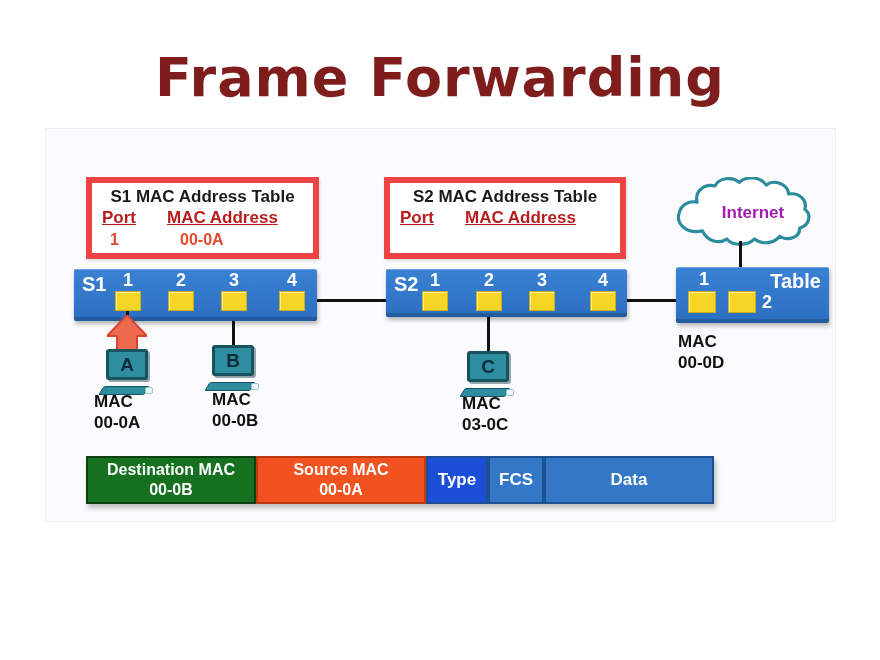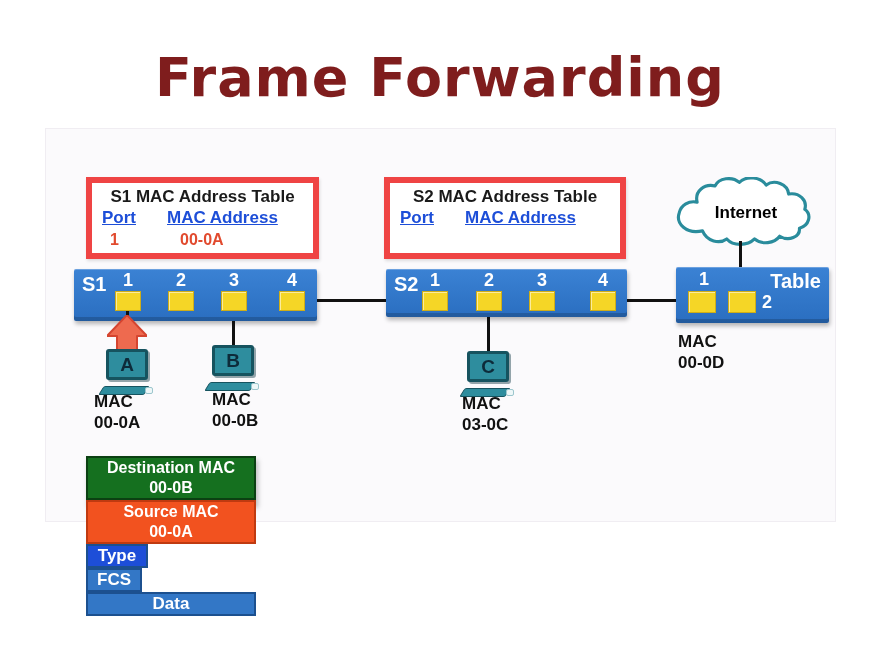--- a/index.html
+++ b/index.html
@@ -16,29 +16,29 @@
     position:absolute; left:45px; top:128px; width:791px; height:394px;
     background:#fbfafc; border:1px solid #f0edf2;
   }
   .panel * { position:absolute; }
 
   
   .mac-table { background:#fff; border:6px solid #ef4444; box-shadow:1px 2px 3px rgba(0,0,0,0.12); }
   .tbl-s1 { left:40px; top:48px; width:233px; height:82px; }
   .tbl-s2 { left:338px; top:48px; width:242px; height:82px; }
   .tbl-title { left:0; top:4px; width:100%; text-align:center; font-weight:bold; font-size:17px; color:#1a1a1a; }
-  .tbl-hdr { top:25px; font-weight:bold; font-size:17px; color:#1d4ed8; text-decoration:underline; }
+  .tbl-hdr { top:25px; font-weight:bold; font-size:17px; color:#b91c1c; text-decoration:underline; }
   .hdr-port { left:10px; } .hdr-mac { left:75px;text-align:right; }
   .tbl-cell { top:48px; font-weight:bold; font-size:16px; color:#e14a2e; }
   .cell-port { left:18px; } .cell-mac { left:88px; }
 
   
   .cloud-wrap { left:624px; top:48px; width:144px; height:70px; }
   .cloud-wrap svg { left:0; top:0; }
-  .cloud-label { left:4px; top:26px; width:144px; text-align:center; font-weight:bold; font-size:17px; color:#000000; }
+  .cloud-label { left:11px; top:26px; width:144px; text-align:center; font-weight:bold; font-size:17px; color:#a21caf; }
 
   
   .netbox {
     background:linear-gradient(#3b82d4, #2a6ec0);
     border-radius:2px;
     box-shadow:1px 3px 4px rgba(0,0,0,0.28), inset 0 -4px 0 rgba(0,0,0,0.18), inset 0 1px 0 rgba(255,255,255,0.25);
   }
   .sw-s1 { left:28px; top:140px; width:243px; height:52px; }
   .sw-s2 { left:340px; top:140px; width:241px; height:48px; }
   .router-box { left:630px; top:138px; width:153px; height:56px; }
@@ -71,21 +71,21 @@
   .host-letter { position:static; font-weight:bold; font-size:19px; color:#0d2b3a; line-height:25px; }
   .keyboard { left:0; bottom:0; width:46px; height:9px; background:#2e8d9e;
               border:1px solid #16535f; border-radius:2px; transform:skewX(-32deg); }
   .mouse { right:0; bottom:1px; width:8px; height:7px; background:#eef7f8; border:1px solid #9cc6cd; border-radius:2px; }
 
   .mac-label { font-weight:bold; font-size:17px; color:#111; line-height:21px; white-space:pre-line; }
 
   .frame-arrow { z-index:2; }
 
   
-  .frame-bar { left:40px; top:327px; height:48px; display:flex; flex-direction:column;
+  .frame-bar { left:40px; top:327px; height:48px; display:flex; 
                box-shadow:2px 4px 5px rgba(0,0,0,0.25); }
   .f-field { position:static; height:48px; display:flex; flex-direction:column;
              justify-content:center; align-items:center; color:#fff; font-weight:bold; }
   .f-line1 { position:static; font-size:16px; line-height:20px; }
   .f-line2 { position:static; font-size:16px; line-height:20px; }
   .f-line2:empty { display:none; }
   .fw-dst  { width:170px; border:2px solid #0b4012; }
   .fw-src  { width:170px; border:2px solid #c03a10; }
   .fw-type { width:62px;  border:2px solid #1c508f; }
   .fw-data { width:170px; border:2px solid #1c508f; }

